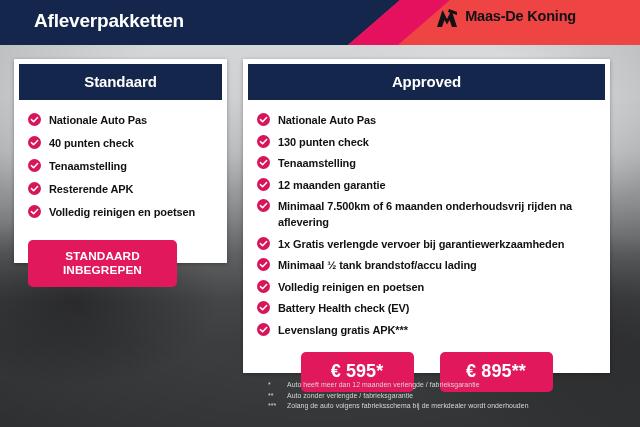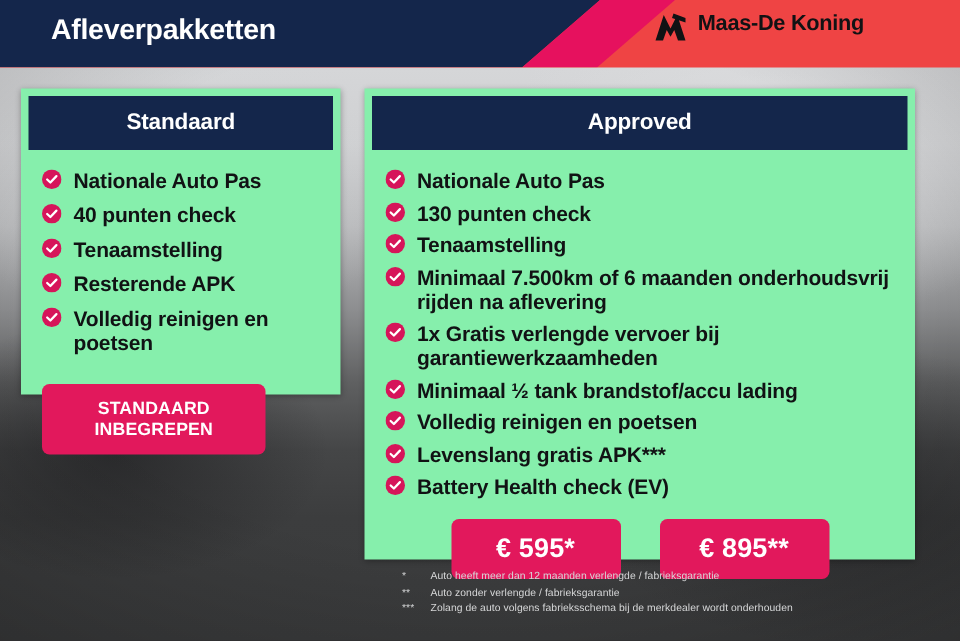--- a/index.html
+++ b/index.html
@@ -102,21 +102,21 @@
     font-size: 14.5px;
     font-weight: bold;
     color: #111214;
     letter-spacing: -0.2px;
     white-space: nowrap;
   }
 
   
   .card {
     position: absolute;
-    background: #86efac;
+    background: #ffffff;
     box-shadow: 0 1px 4px rgba(0,0,0,0.32);
   }
   .card-standard {
     left: 14px;
     top: 59px;
     width: 213px;
     height: 204px;
   }
   .card-approved {
     left: 243px;
@@ -152,21 +152,21 @@
     margin-bottom: 5.5px;
   }
   .check-icon {
     flex: 0 0 auto;
     width: 13px;
     height: 13px;
     margin-right: 8px;
     margin-top: 1px;
   }
   .feature-text {
-    font-size: 14px;
+    font-size: 11px;
     font-weight: bold;
     color: #111214;
     line-height: 16px;
     letter-spacing: -0.1px;
   }
 
   
   .btn-pink {
     display: inline-block;
     background: #e2185c;
@@ -308,20 +308,27 @@
               <circle cx="10" cy="10" r="10" fill="#d6155a"></circle>
               <path d="M5.3 10.2 L8.6 13.4 L14.8 6.8" stroke="#ffffff" stroke-width="2.3" fill="none" stroke-linecap="round" stroke-linejoin="round"></path>
             </svg>
           <span class="feature-text">Tenaamstelling</span>
         </li>
         <li class="feature-item">
           <svg class="check-icon" viewBox="0 0 20 20">
               <circle cx="10" cy="10" r="10" fill="#d6155a"></circle>
               <path d="M5.3 10.2 L8.6 13.4 L14.8 6.8" stroke="#ffffff" stroke-width="2.3" fill="none" stroke-linecap="round" stroke-linejoin="round"></path>
             </svg>
+          <span class="feature-text">12 maanden garantie</span>
+        </li>
+        <li class="feature-item">
+          <svg class="check-icon" viewBox="0 0 20 20">
+              <circle cx="10" cy="10" r="10" fill="#d6155a"></circle>
+              <path d="M5.3 10.2 L8.6 13.4 L14.8 6.8" stroke="#ffffff" stroke-width="2.3" fill="none" stroke-linecap="round" stroke-linejoin="round"></path>
+            </svg>
           <span class="feature-text">Minimaal 7.500km of 6 maanden onderhoudsvrij rijden na aflevering</span>
         </li>
         <li class="feature-item">
           <svg class="check-icon" viewBox="0 0 20 20">
               <circle cx="10" cy="10" r="10" fill="#d6155a"></circle>
               <path d="M5.3 10.2 L8.6 13.4 L14.8 6.8" stroke="#ffffff" stroke-width="2.3" fill="none" stroke-linecap="round" stroke-linejoin="round"></path>
             </svg>
           <span class="feature-text">1x Gratis verlengde vervoer bij garantiewerkzaamheden</span>
         </li>
         <li class="feature-item">
@@ -336,28 +343,28 @@
               <circle cx="10" cy="10" r="10" fill="#d6155a"></circle>
               <path d="M5.3 10.2 L8.6 13.4 L14.8 6.8" stroke="#ffffff" stroke-width="2.3" fill="none" stroke-linecap="round" stroke-linejoin="round"></path>
             </svg>
           <span class="feature-text">Volledig reinigen en poetsen</span>
         </li>
         <li class="feature-item">
           <svg class="check-icon" viewBox="0 0 20 20">
               <circle cx="10" cy="10" r="10" fill="#d6155a"></circle>
               <path d="M5.3 10.2 L8.6 13.4 L14.8 6.8" stroke="#ffffff" stroke-width="2.3" fill="none" stroke-linecap="round" stroke-linejoin="round"></path>
             </svg>
+          <span class="feature-text">Battery Health check (EV)</span>
+        </li>
+        <li class="feature-item">
+          <svg class="check-icon" viewBox="0 0 20 20">
+              <circle cx="10" cy="10" r="10" fill="#d6155a"></circle>
+              <path d="M5.3 10.2 L8.6 13.4 L14.8 6.8" stroke="#ffffff" stroke-width="2.3" fill="none" stroke-linecap="round" stroke-linejoin="round"></path>
+            </svg>
           <span class="feature-text">Levenslang gratis APK***</span>
-        </li>
-        <li class="feature-item">
-          <svg class="check-icon" viewBox="0 0 20 20">
-              <circle cx="10" cy="10" r="10" fill="#d6155a"></circle>
-              <path d="M5.3 10.2 L8.6 13.4 L14.8 6.8" stroke="#ffffff" stroke-width="2.3" fill="none" stroke-linecap="round" stroke-linejoin="round"></path>
-            </svg>
-          <span class="feature-text">Battery Health check (EV)</span>
         </li>
       </ul>
       <div class="price-row">
         <button class="btn-pink btn-price">€ 595*</button>
         <button class="btn-pink btn-price">€ 895**</button>
       </div>
     </div>
   </div>
 
   <div class="footnotes">

